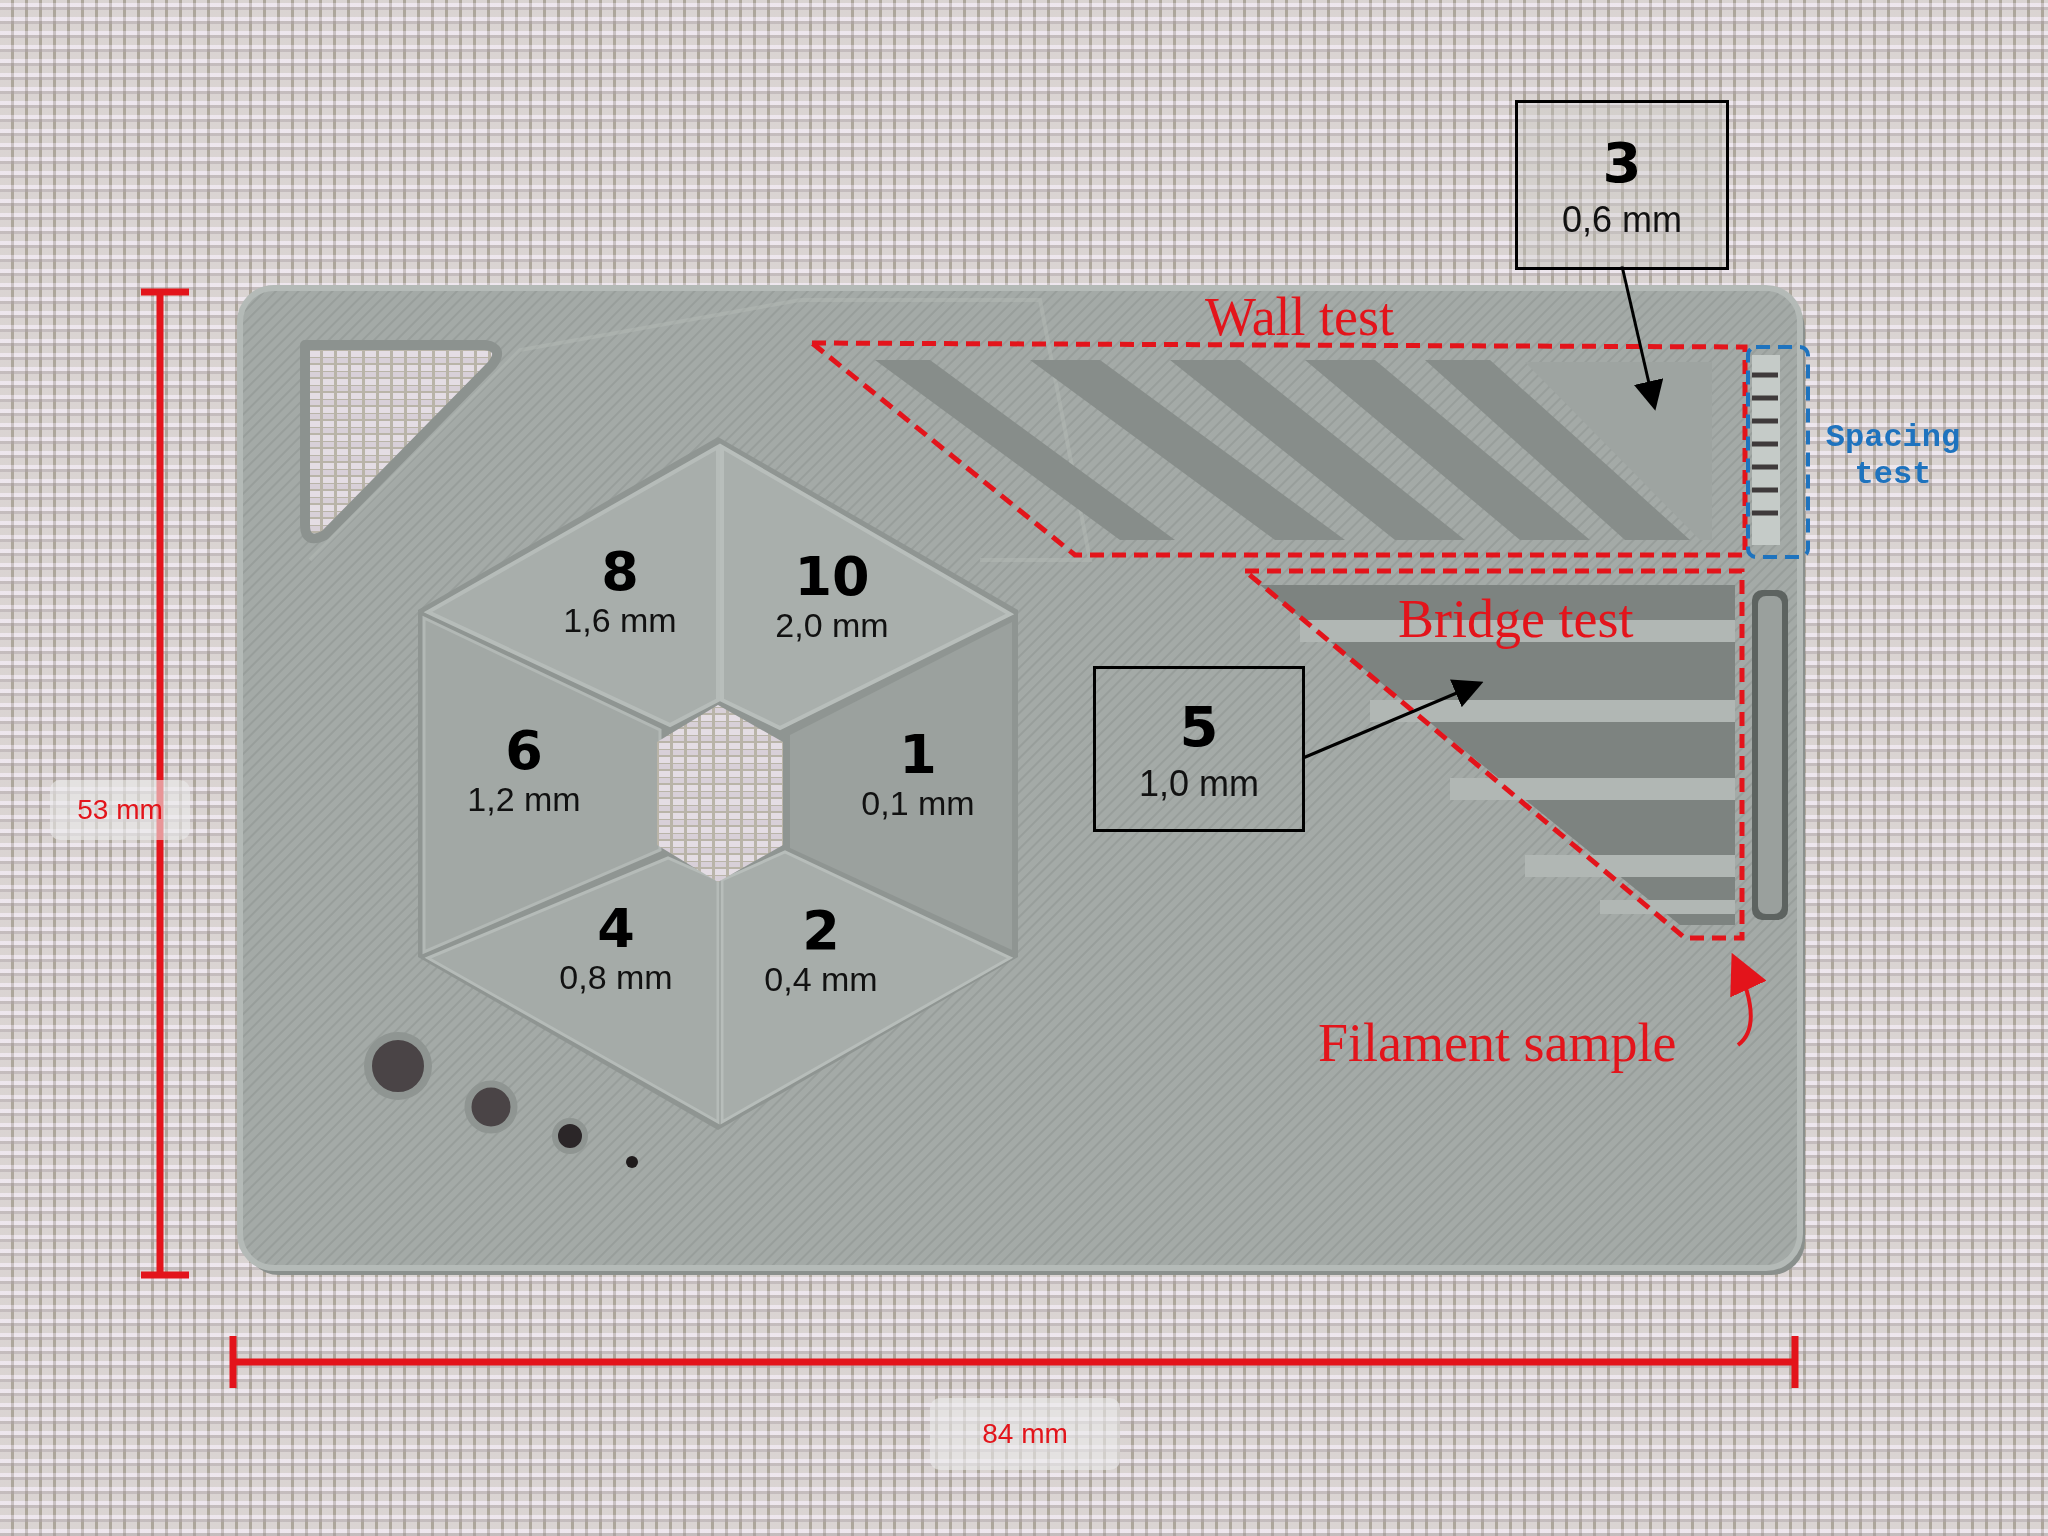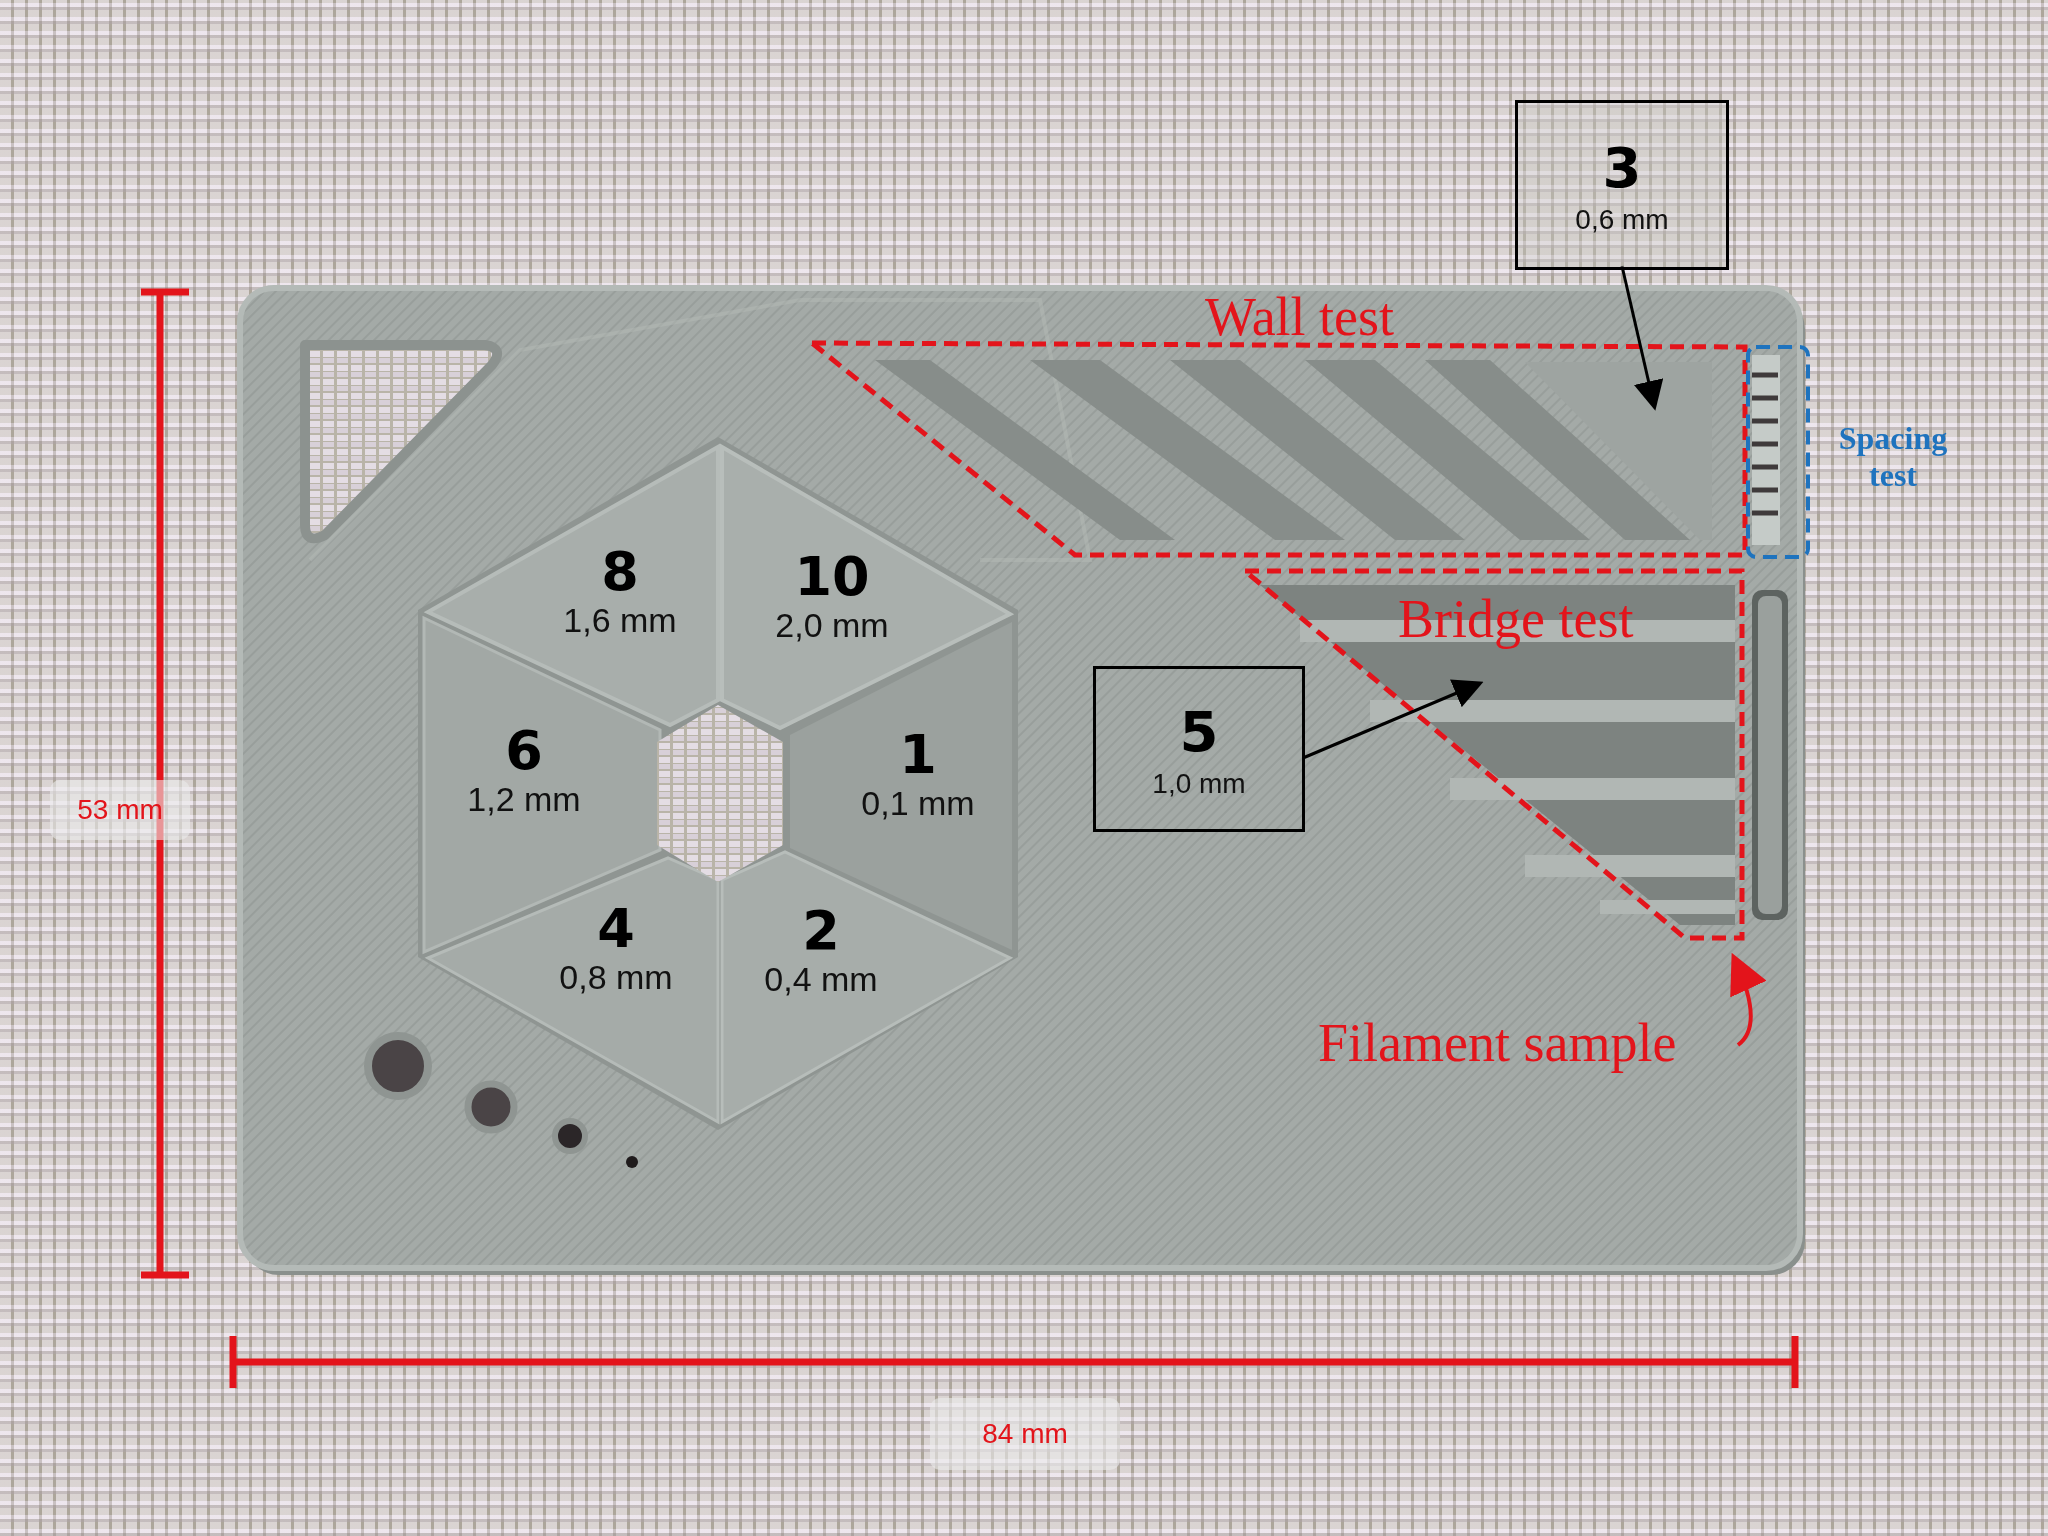--- a/index.html
+++ b/index.html
@@ -10,26 +10,26 @@
       background-image:
         repeating-linear-gradient(0deg, rgba(120,110,100,0.35) 0px, rgba(120,110,100,0.35) 3px, transparent 3px, transparent 14px),
         repeating-linear-gradient(90deg, rgba(245,238,245,0.55) 0px, rgba(245,238,245,0.55) 11px, rgba(150,140,130,0.35) 11px, rgba(150,140,130,0.35) 14px),
         repeating-linear-gradient(0deg, #e4dde4 0px, #e4dde4 7px, #b9b4a8 7px, #b9b4a8 14px);
     }
     .layer { position: absolute; left: 0; top: 0; width: 2048px; height: 1536px; }
     .lbl { position: absolute; text-align: center; line-height: 1; white-space: nowrap; }
     .num { font-family: "DejaVu Sans", sans-serif; font-weight: bold; color: #000; font-size: 54px; }
     .mm { font-family: "Liberation Sans", sans-serif; color: #111; font-size: 34px; margin-top: 4px; }
     .red-label { position: absolute; color: #e3141b; font-family: Liberation Serif, serif; font-size: 54px; white-space: nowrap; line-height: 1; }
-    .blue-label { position: absolute; color: #1e73be; font-family: Liberation Serif, serif; font-weight: bold; font-size: 32px; text-align: center; line-height: 1.15; }
+    .blue-label { position: absolute; color: #1e73be; font-family: Liberation Mono, monospace; font-weight: bold; font-size: 32px; text-align: center; line-height: 1.15; }
     .dim-label { position: absolute; color: #e3141b; font-family: "Liberation Sans", sans-serif; font-size: 28px; background: rgba(235,235,235,0.6); border-radius: 10px; text-align: center; line-height: 1; margin-top: 20px; }
     .callout { position: absolute; border: 3px solid #000; box-sizing: border-box; display: flex; flex-direction: column; align-items: center; justify-content: center; }
     .callout-circle { border-radius: 50%; }
     .callout .num { font-size: 56px; }
-    .callout .mm { font-size: 28px; }
+    .callout .mm { font-size: 36px; }
   </style>
 </head>
 <body>
 
 <svg class="layer" viewBox="0 0 2048 1536" xmlns="http://www.w3.org/2000/svg">
   <defs>
     <pattern id="printlines" width="8" height="8" patternUnits="userSpaceOnUse" patternTransform="rotate(45)">
       <rect width="8" height="8" fill="#a4aaa7"></rect>
       <rect width="2" height="8" fill="#989e9b"></rect>
     </pattern>

